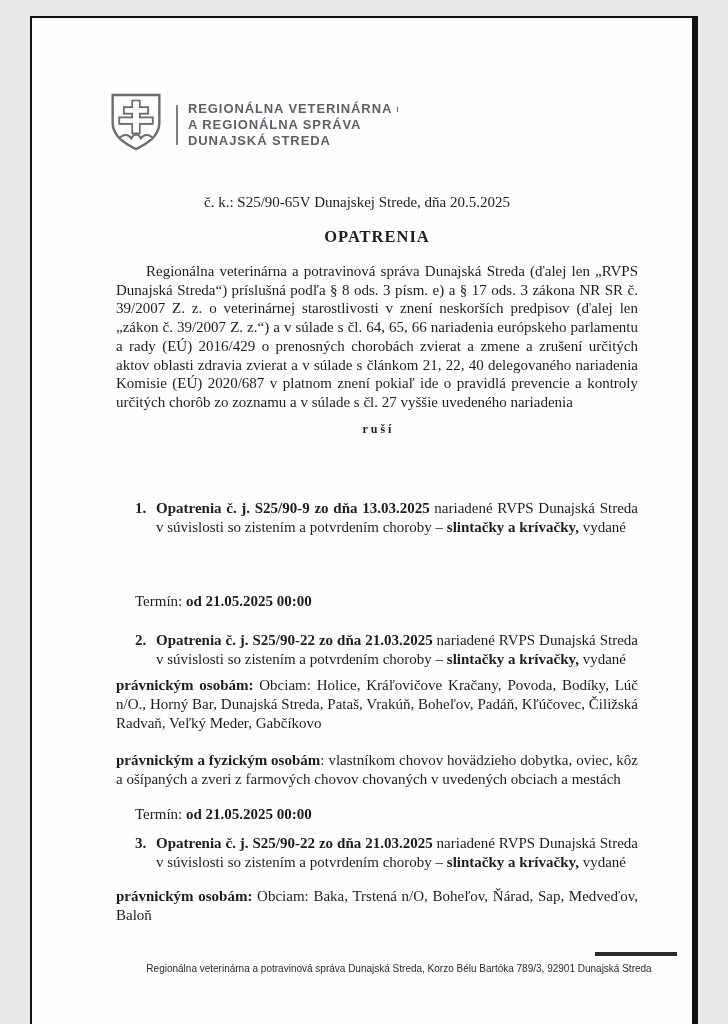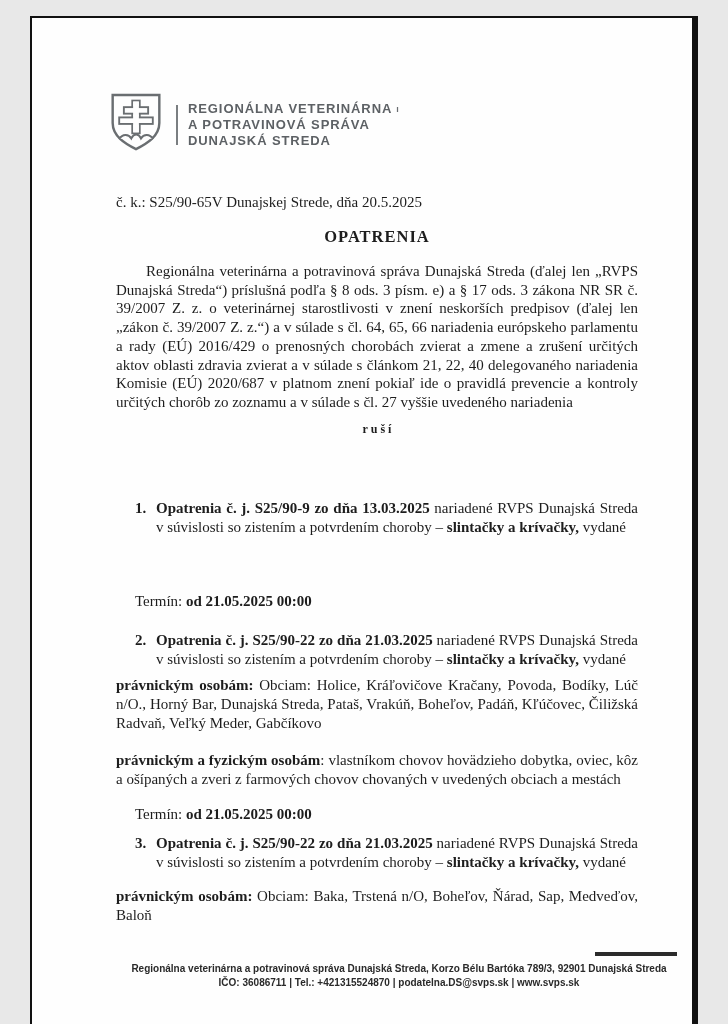--- a/index.html
+++ b/index.html
@@ -21,21 +21,21 @@
   .crest path, .crest rect { stroke:#6a6e71; fill:#fefefe; }
   .lh-divider { width:2px; height:40px; background:#7a7e81; margin:0 10px 0 12px; }
   .lh-text {
     font-family:"Liberation Sans", sans-serif; font-weight:bold; color:#5d6165;
     font-size:13px; line-height:16px; letter-spacing:0.9px; white-space:nowrap;
   }
   .lh-artifact { font-size:9px; color:#6a6e71; vertical-align:top; }
 
   .ref-row {
     position:absolute; top:178px; left:86px; right:100px;
-    display:flex; justify-content:flex-start; font-size:15px;
+    display:flex; justify-content:center; font-size:15px;
   }
   .doc-title {
     position:absolute; top:211px; left:86px; right:60px;
     text-align:center; font-weight:bold; font-size:16.5px; letter-spacing:1px;
   }
   .intro {
     position:absolute; top:246px; left:86px; right:60px;
     font-size:15px; line-height:18.7px; text-align:justify; text-indent:30px;
   }
   .rusi {
@@ -57,21 +57,21 @@
   .pos-item2 { top:615px; }
   .pos-addr2 { top:660px; }
   .pos-addr3 { top:735px; }
   .pos-term2 { top:790px; }
   .pos-item3 { top:818px; }
   .pos-addr4 { top:871px; }
 
   .footer-bar { position:absolute; top:936px; left:565px; width:82px; height:4px; background:#2b2b2b; }
   .footer {
     position:absolute; top:946px; left:95px; right:25px; text-align:center;
-    font-family:"Liberation Sans", sans-serif; font-weight:bold;
+    font-family:"Liberation Sans", sans-serif; font-weight:normal;
     font-size:10px; line-height:13.5px; color:#2a2a2a;
   }
 </style>
 </head>
 <body>
 
 <div class="page">
 
   <div class="edge edge-top"></div>
   <div class="edge edge-left"></div>
@@ -85,21 +85,21 @@
         <rect x="26" y="9" width="8" height="35" stroke-width="2"></rect>
         <rect x="17" y="16" width="26" height="7" stroke-width="2"></rect>
         <rect x="12" y="27" width="36" height="7" stroke-width="2"></rect>
         <rect x="26.9" y="10" width="6.2" height="33" stroke-width="0" style="stroke:none"></rect>
         <path d="M12 50 c3.5 -5.5 10 -5.5 13 -0.5 c2.8 -5.5 7.5 -5.5 10.3 0 c3 -5 9.5 -5 13 0.5" stroke-width="2.2" fill="none"></path>
       </svg>
     </span>
     <div class="lh-divider"></div>
     <div class="lh-text">
       <div><span>REGIONÁLNA VETERINÁRNA</span> <span class="lh-artifact">ı</span></div>
-      <div>A POTRAVINOVÁ SPRÁVA</div>
+      <div>A REGIONÁLNA SPRÁVA</div>
       <div>DUNAJSKÁ STREDA</div>
     </div>
   </div>
 
   <div class="ref-row">
     <span>č. k.: S25/90-65</span>
     <span>V Dunajskej Strede, dňa 20.5.2025</span>
   </div>
 
   <div class="doc-title">OPATRENIA</div>
@@ -140,16 +140,15 @@
     <span class="itxt"><span class="b">Opatrenia č. j. S25/90-22 zo dňa 21.03.2025</span><span> nariadené RVPS Dunajská Streda v súvislosti so zistením a potvrdením choroby – </span><span class="b">slintačky a krívačky,</span><span> vydané</span></span>
   </div>
 
   <div class="addr pos-addr4">
     <span class="b">právnickým osobám:</span><span> Obciam: Baka, Trstená n/O, Boheľov, Ňárad, Sap, Medveďov, Baloň</span>
   </div>
 
   <div class="footer-bar"></div>
   <div class="footer">
     <div>Regionálna veterinárna a potravinová správa Dunajská Streda, Korzo Bélu Bartóka 789/3, 92901 Dunajská Streda</div>
-    <div>IČO: 36086711 | Tel.: +421315524870 | podatelna.DS@svps.sk | www.svps.sk</div>
   </div>
 
 </div>
 
 </body></html>

